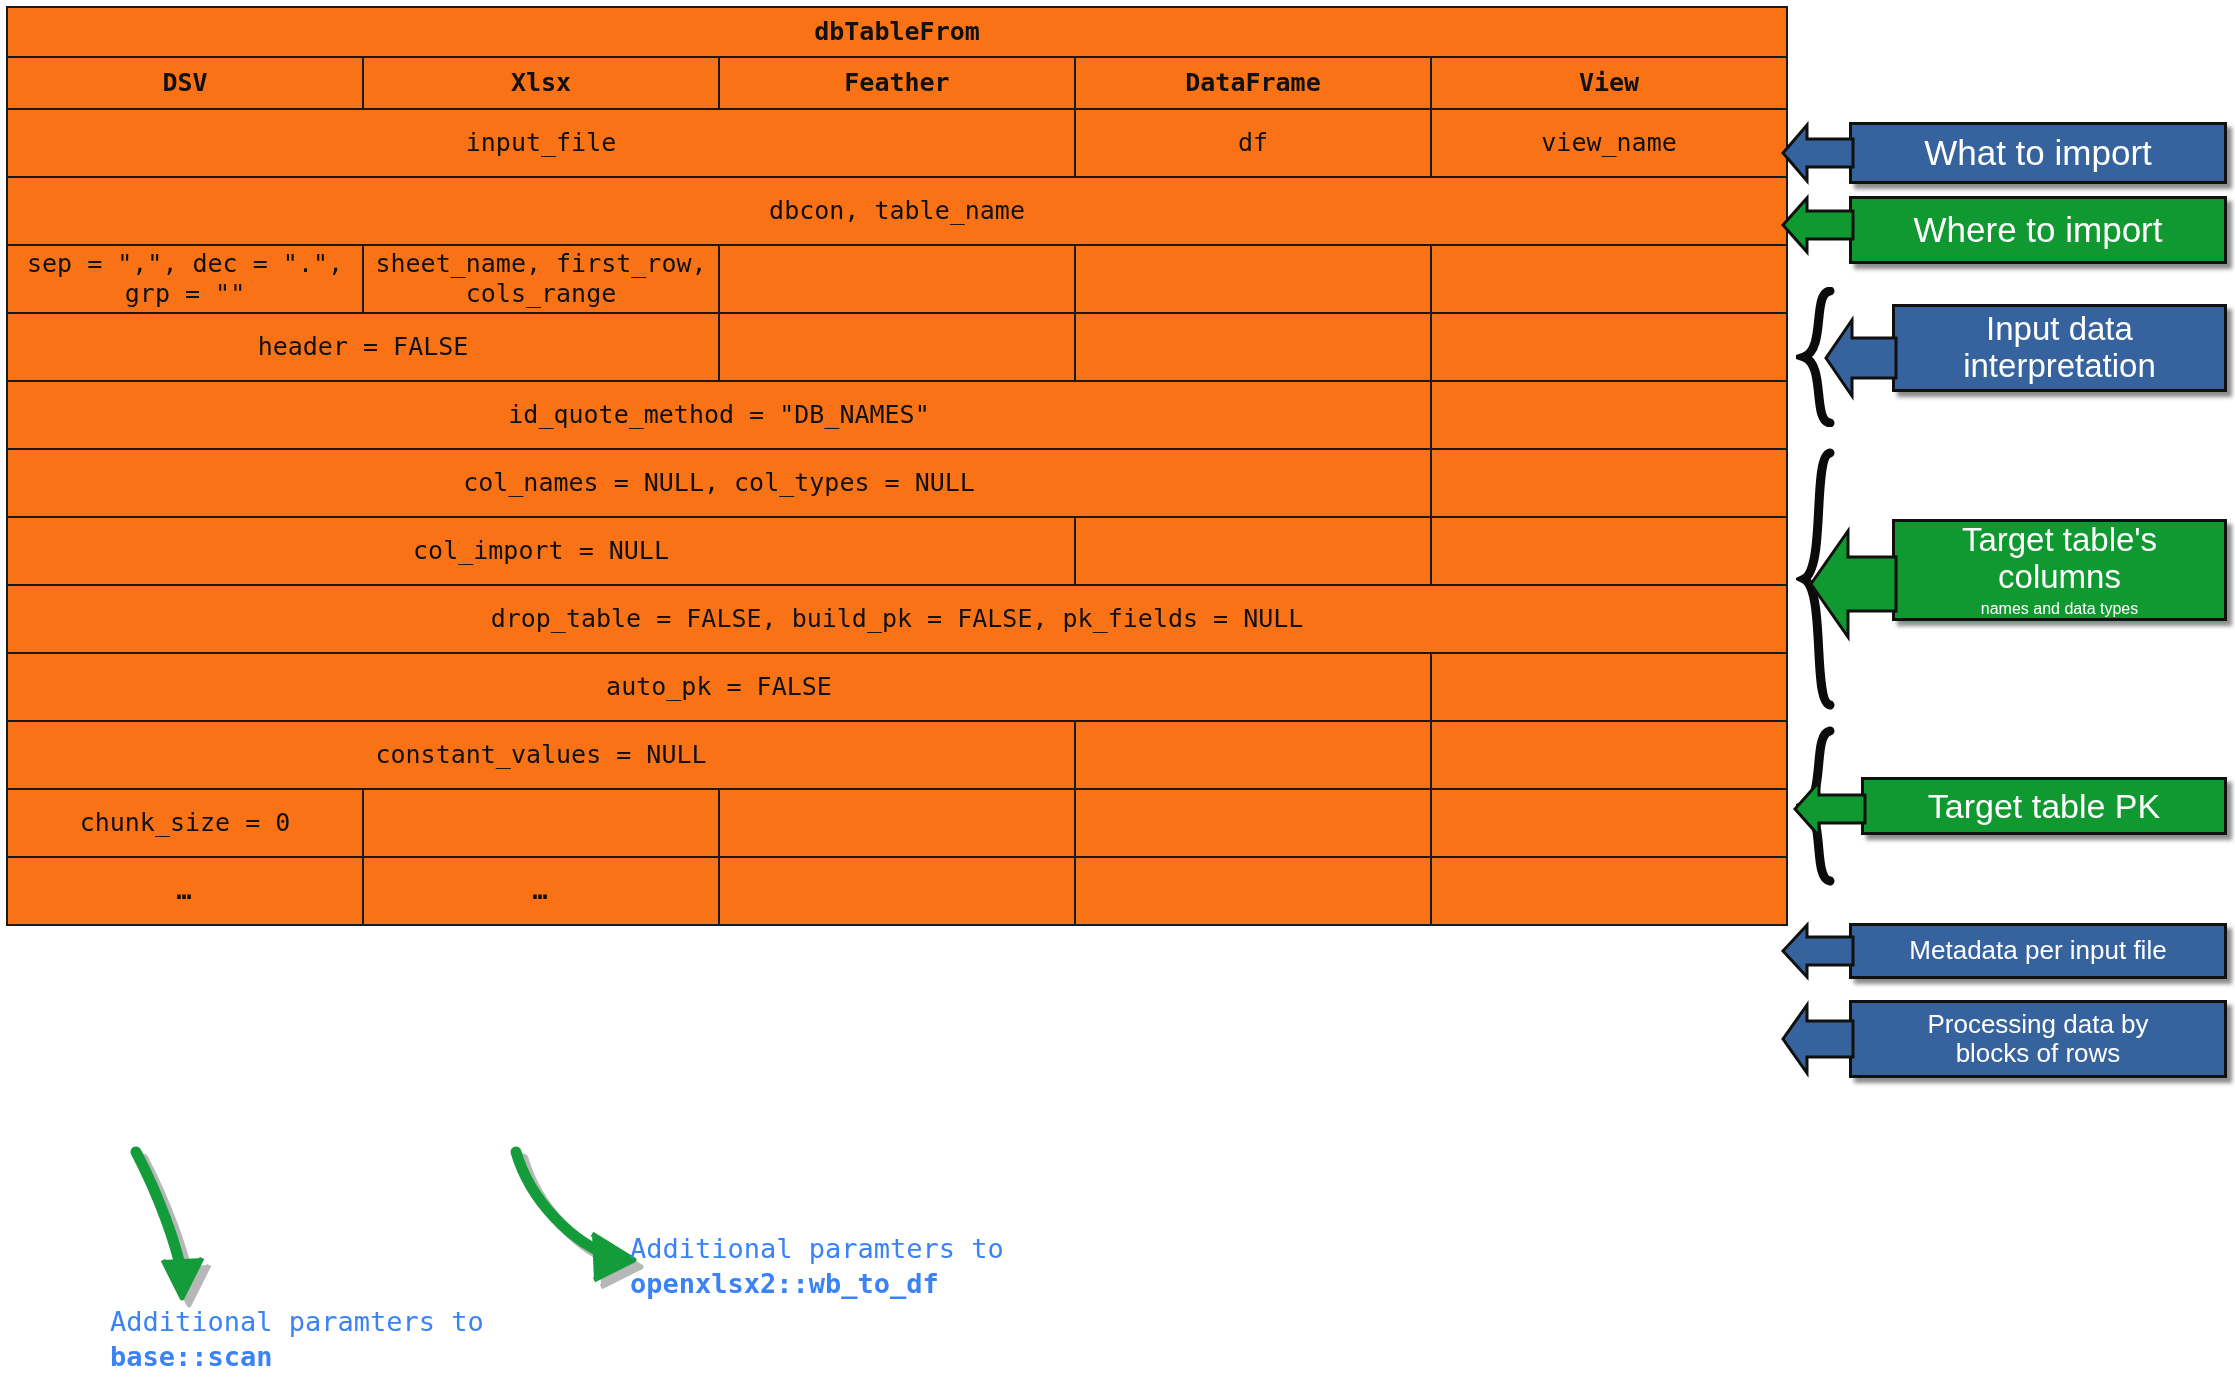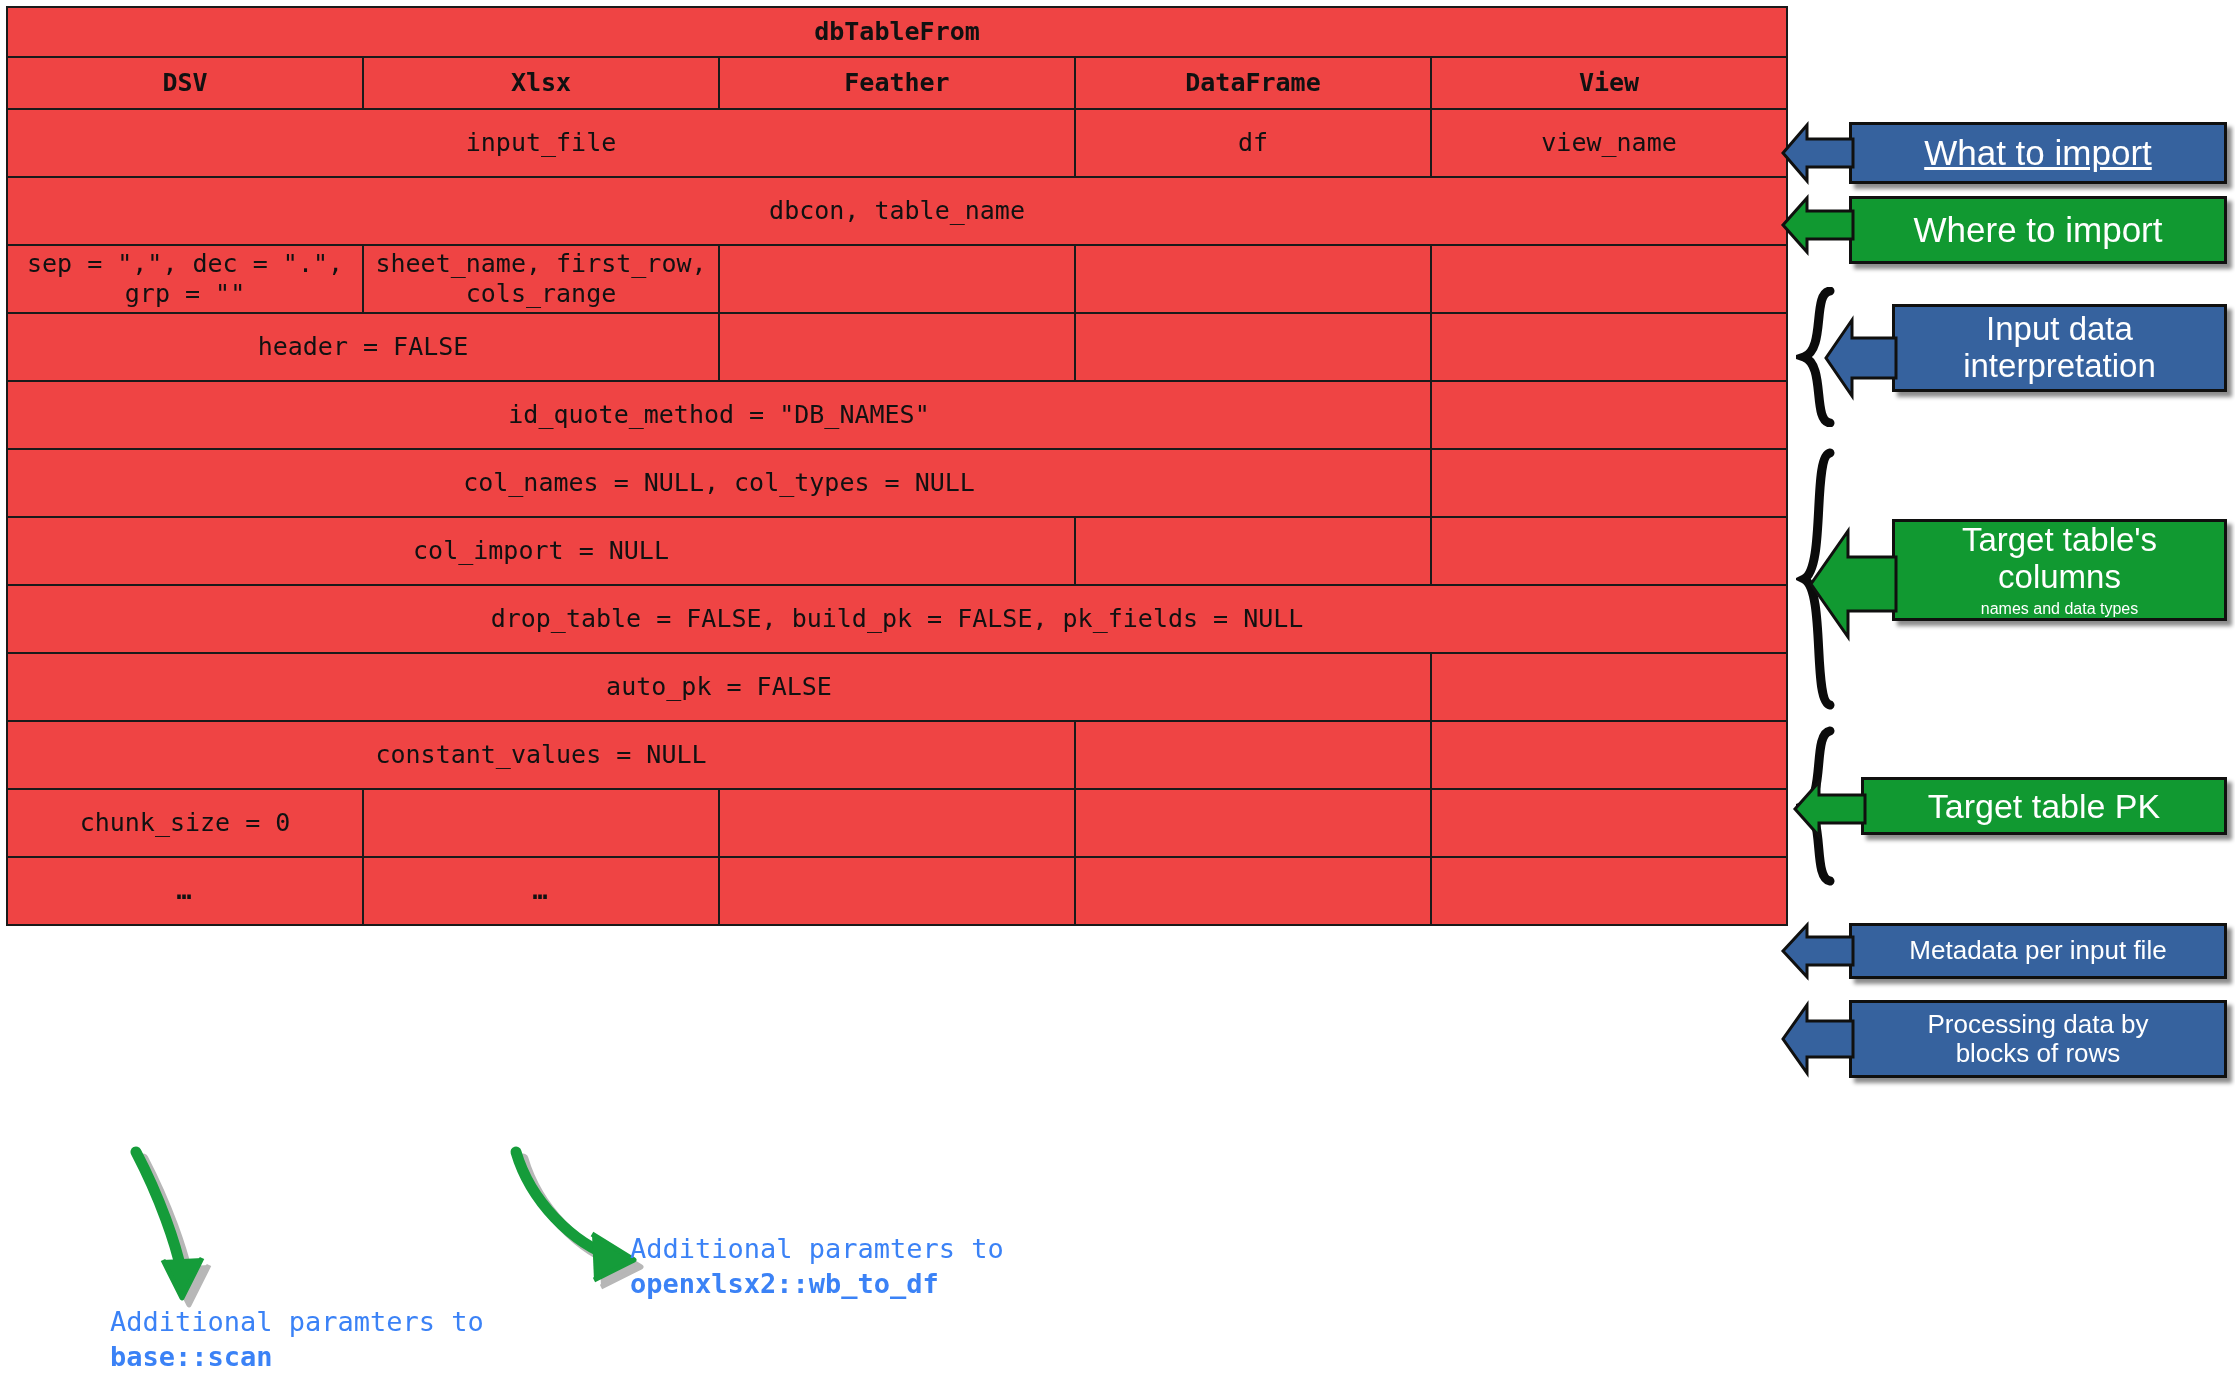--- a/index.html
+++ b/index.html
@@ -11,21 +11,21 @@
   table.m{border-collapse:collapse;table-layout:fixed;width:1780px;}
   table.m col{width:356px;}
   table.m td,table.m th{
       border:2px solid #1a1a1a;
       text-align:center;
       vertical-align:middle;
       font-family:"DejaVu Sans Mono",monospace;
       font-size:25px;
       color:#111111;
       padding:2px 4px;
-      background:#ef4444;
+      background:#f97316;
       line-height:1.2;
   }
   .title-cell{font-weight:bold;font-size:27px;height:44px;}
   .hdr{font-weight:bold;font-size:29px;height:46px;}
   .r-mid{height:62px;}
   .gray{background:#808080;}
   .dots{font-weight:bold;font-size:28px;letter-spacing:2px;}
 
   
   .callout{
@@ -160,21 +160,21 @@
   <svg width="46" height="262" viewBox="0 0 46 262">
     <path d="M34 5 C16 8 30 120 8 131 C30 142 16 254 34 257" fill="none" stroke="#0b0b0b" stroke-width="9" stroke-linecap="round"></path>
   </svg>
 </div>
 <div class="brace" style="left:1796px;top:726px;">
   <svg width="46" height="160" viewBox="0 0 46 160">
     <path d="M34 5 C16 8 30 72 8 80 C30 88 16 152 34 155" fill="none" stroke="#0b0b0b" stroke-width="9" stroke-linecap="round"></path>
   </svg>
 </div>
 
-<div class="callout blue" style="left:1849px;top:122px;width:378px;height:62px;text-decoration:underline;">
+<div class="callout blue" style="left:1849px;top:122px;width:378px;height:62px;">
   <span style="font-size:35px">What to import</span>
 </div>
 <div class="arrow" style="left:1781px;top:122px;width:72px;height:62px;">
   <svg width="72" height="62" viewBox="0 0 72 62">
     <path d="M72 17 L26 17 L26 3 L2 31 L26 59 L26 45 L72 45 Z" fill="#36629e" stroke="#10100f" stroke-width="3"></path>
   </svg>
 </div>
 
 <div class="callout green" style="left:1849px;top:196px;width:378px;height:68px;">
   <span style="font-size:35px">Where to import</span>

